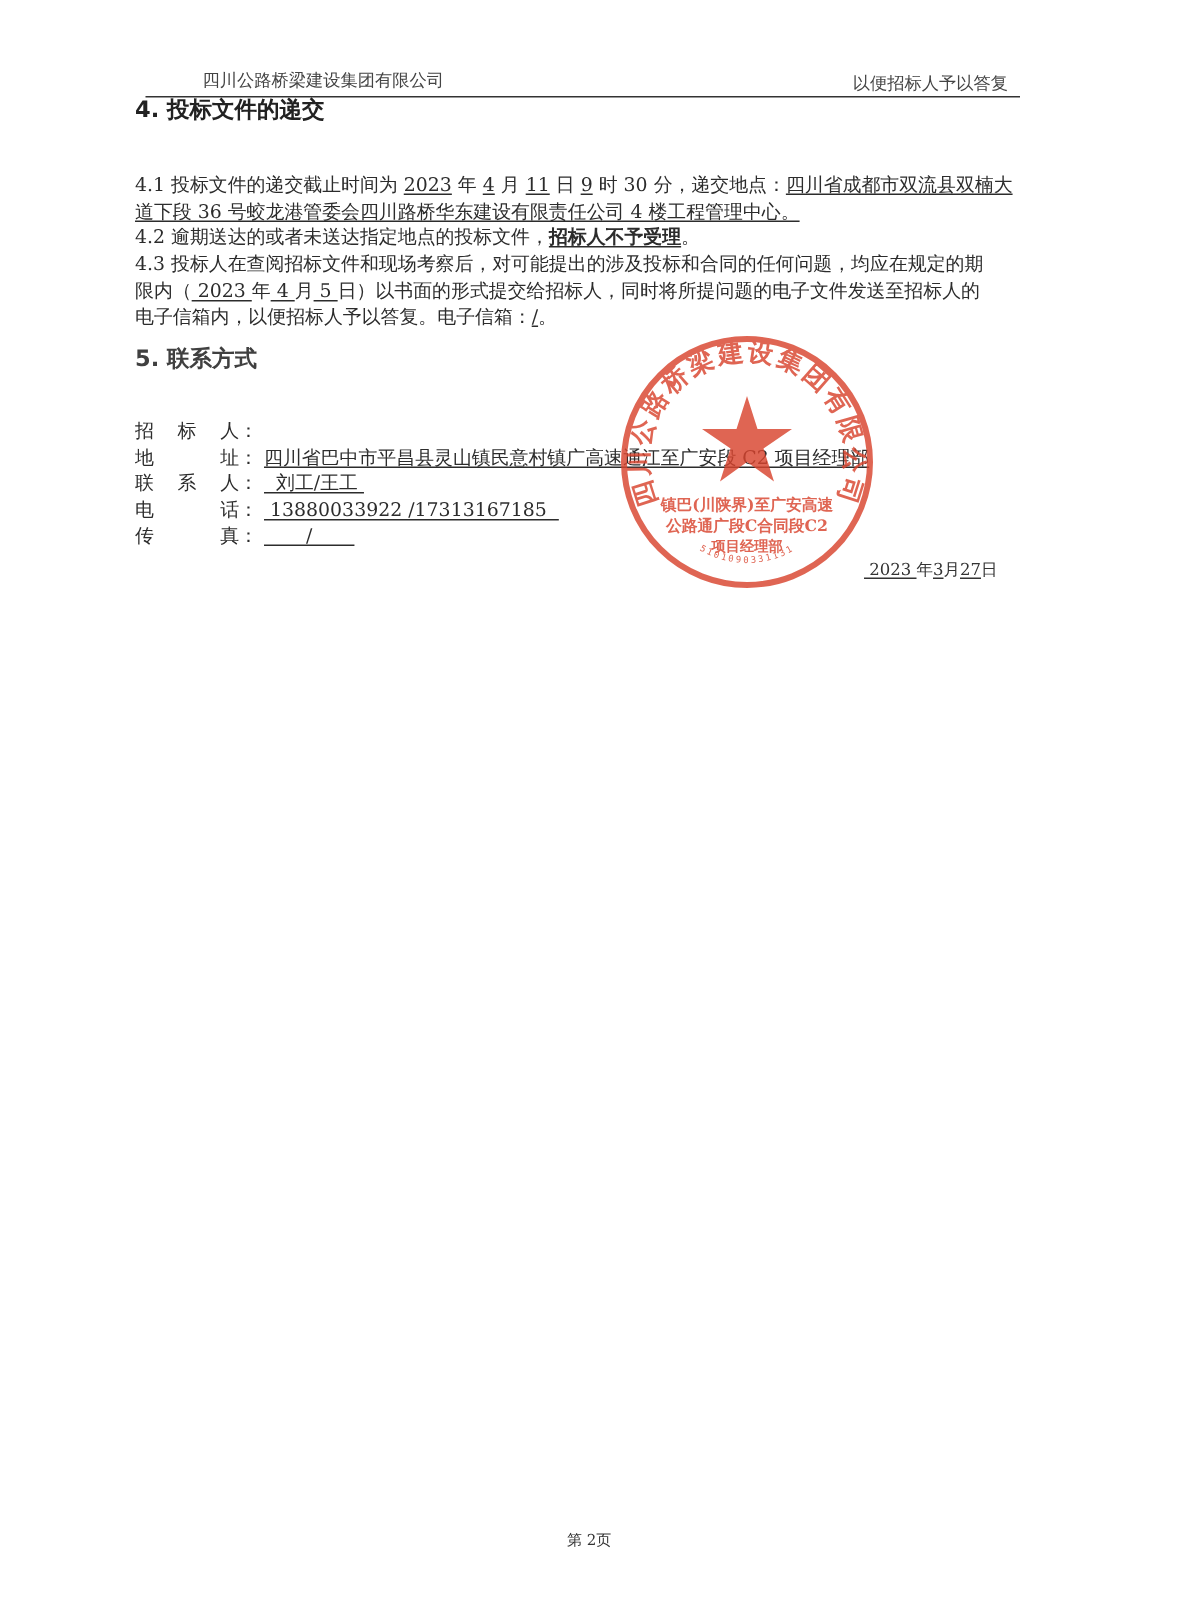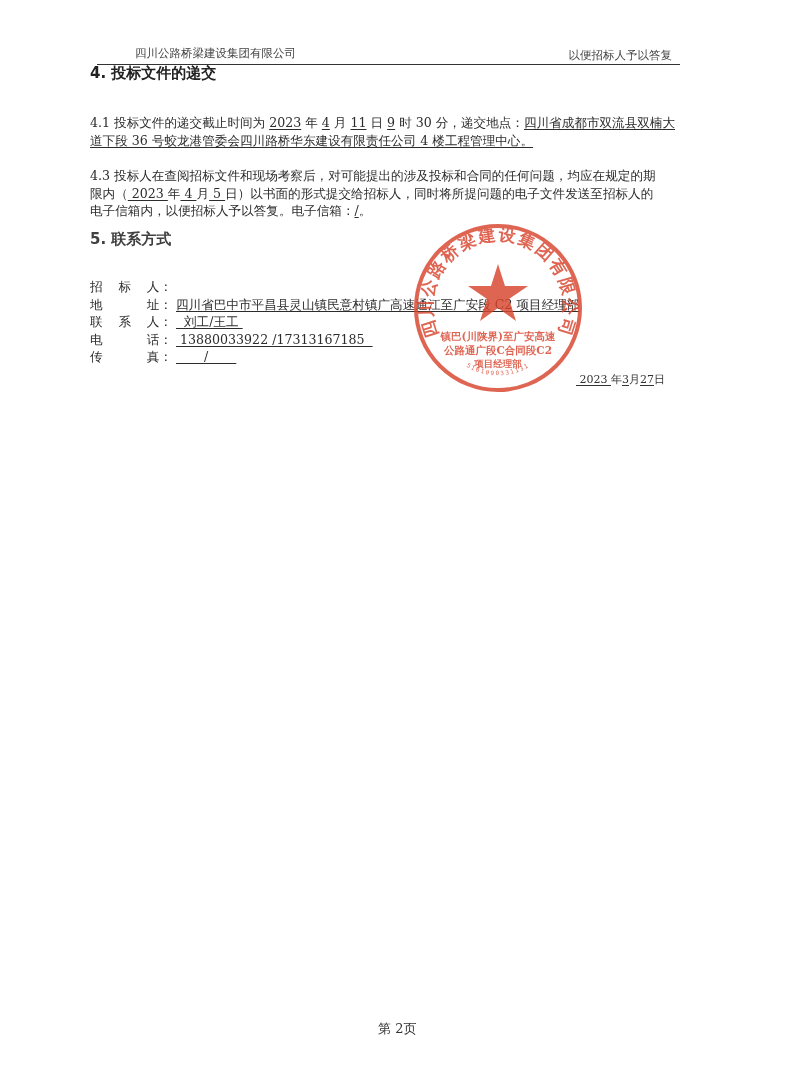--- a/index.html
+++ b/index.html
@@ -36,21 +36,21 @@
     font-size: 12.6px; line-height: 17.5px; color: #2c2c2c;
   }
   .row { display: flex; white-space: nowrap; }
   .lbl { width: 82px; display: inline-flex; justify-content: space-between; }
   .lbl-inner { width: 72px; display: flex; justify-content: space-between; }
   .val { text-decoration: underline; text-underline-offset: 2px; padding-left: 4px; }
   .date-line {
     position: absolute; left: 576px; top: 372px; font-size: 11px; color: #333; white-space: nowrap;
   }
   .footer {
-    position: absolute; left: 378px; top: 1020px; font-size: 13px; color: #333;
+    position: absolute; left: 378px; top: 1020px; font-size: 10px; color: #333;
   }
   .stamp {
     position: absolute; left: 412px; top: 222px; width: 172px; height: 172px;
     opacity: 0.82; pointer-events: none;
   }
 </style>
 </head>
 <body>
 
 <div class="page">
@@ -64,20 +64,23 @@
 
   <div class="para" style="top:114px;">
     <div>
       <span>4.1 投标文件的递交截止时间为 </span><span class="u">2023</span><span> 年 </span><span class="u">4</span><span> 月 </span><span class="u">11</span><span> 日 </span><span class="u">9</span><span> 时 30 分，递交地点：</span><span class="u">四川省成都市双流县双楠大</span>
     </div>
     <div>
       <span class="u">道下段 36 号蛟龙港管委会四川路桥华东建设有限责任公司 4 楼工程管理中心。</span>
     </div>
   </div>
 
+  <div class="para" style="top:149px;">
+    <span>4.2 逾期送达的或者未送达指定地点的投标文件，</span><span class="b u">招标人不予受理</span><span>。</span>
+  </div>
 
   <div class="para" style="top:167px;">
     <div>4.3 投标人在查阅招标文件和现场考察后，对可能提出的涉及投标和合同的任何问题，均应在规定的期</div>
     <div>
       <span>限内（</span><span class="u"> 2023 </span><span>年</span><span class="u"> 4 </span><span>月</span><span class="u"> 5 </span><span>日）以书面的形式提交给招标人，同时将所提问题的电子文件发送至招标人的</span>
     </div>
     <div>
       <span>电子信箱内，以便招标人予以答复。电子信箱：</span><span class="u">/</span><span>。</span>
     </div>
   </div>

